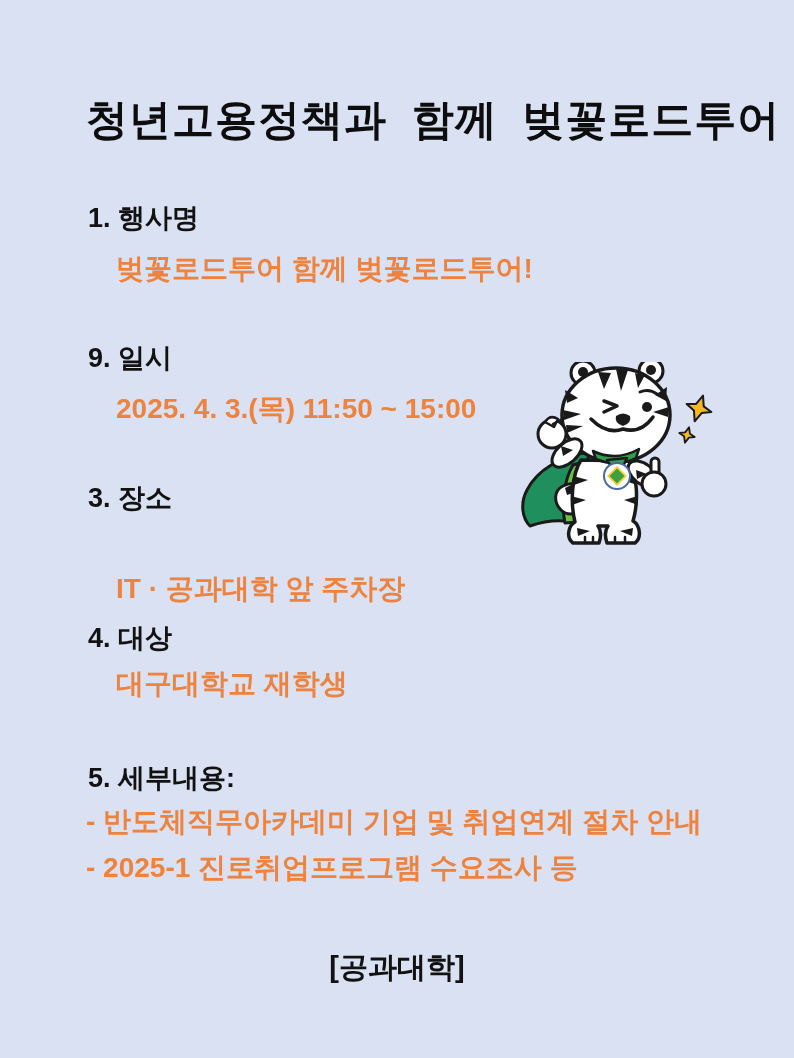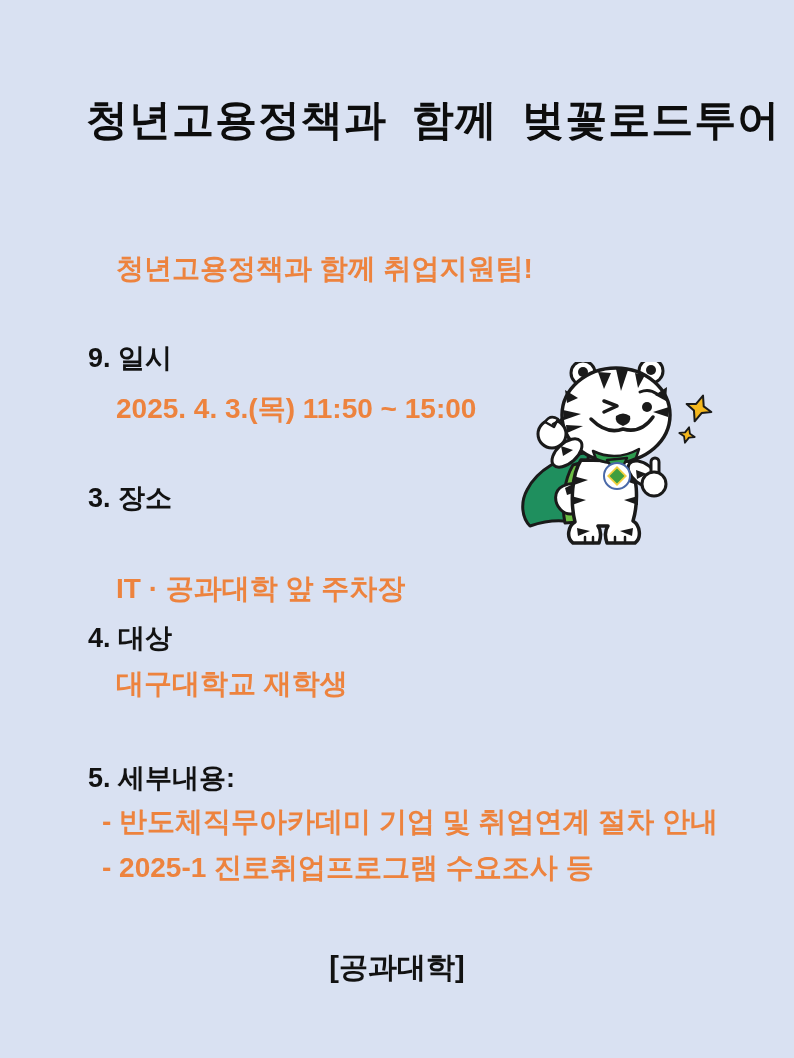--- a/index.html
+++ b/index.html
@@ -32,21 +32,21 @@
   .detail {
     position: absolute;
     left: 116px;
     font-size: 28px;
     font-weight: 800;
     color: #ed833e;
     white-space: nowrap;
   }
   .bullet {
     position: absolute;
-    left: 102px;
+    left: 86px;
     font-size: 28px;
     font-weight: 800;
     color: #ed833e;
     white-space: nowrap;
   }
   .footer {
     position: absolute;
     left: 0; top: 948px;
     width: 100%;
     text-align: center;
@@ -66,21 +66,22 @@
   .h4 { top: 620px; text-align: right; } .d4 { top: 665px; }
   .h5 { top: 760px; } .b1 { top: 803px; } .b2 { top: 849px; }
 </style>
 </head>
 <body>
 
 <div class="page">
 
   <div class="title">청년고용정책과 함께 벚꽃로드투어 안내</div>
 
-  <div class="detail d1">청년고용정책과 함께 취업지원팀!</div>
+  <div class="heading h1">1. 행사명</div>
+  <div class="detail d1">벚꽃로드투어 함께 벚꽃로드투어!</div>
 
   <div class="heading h2">9. 일시</div>
   <div class="detail d2">2025. 4. 3.(목) 11:50 ~ 15:00</div>
 
   <div class="heading h3">3. 장소</div>
   <div class="detail d3">IT · 공과대학 앞 주차장</div>
 
   <div class="heading h4">4. 대상</div>
   <div class="detail d4">대구대학교 재학생</div>
 

